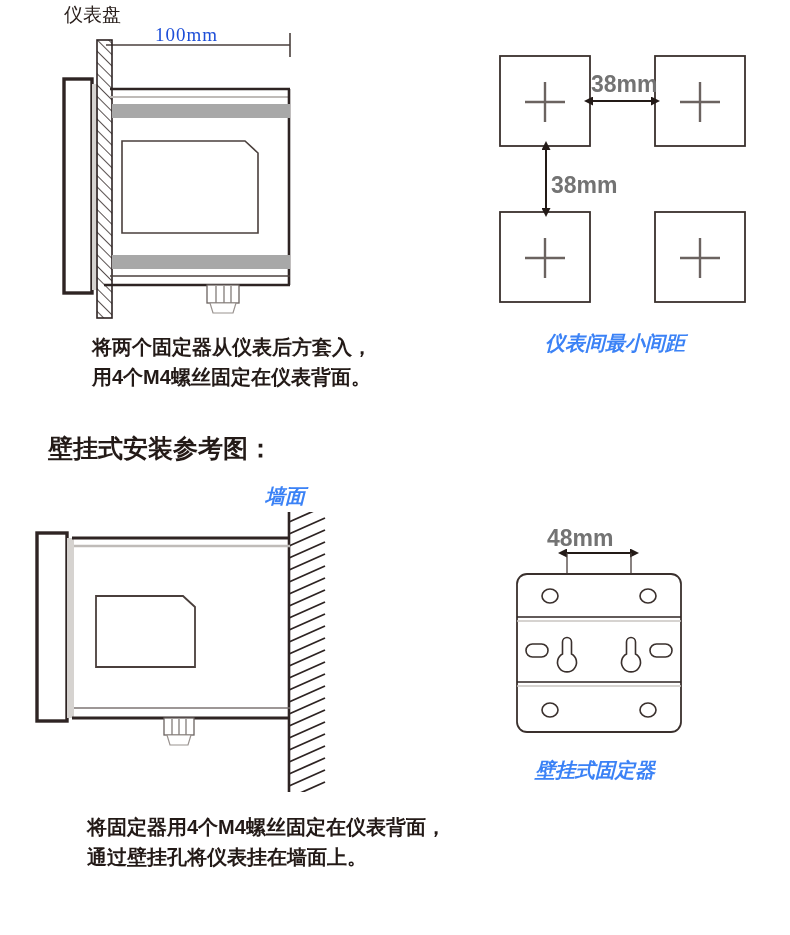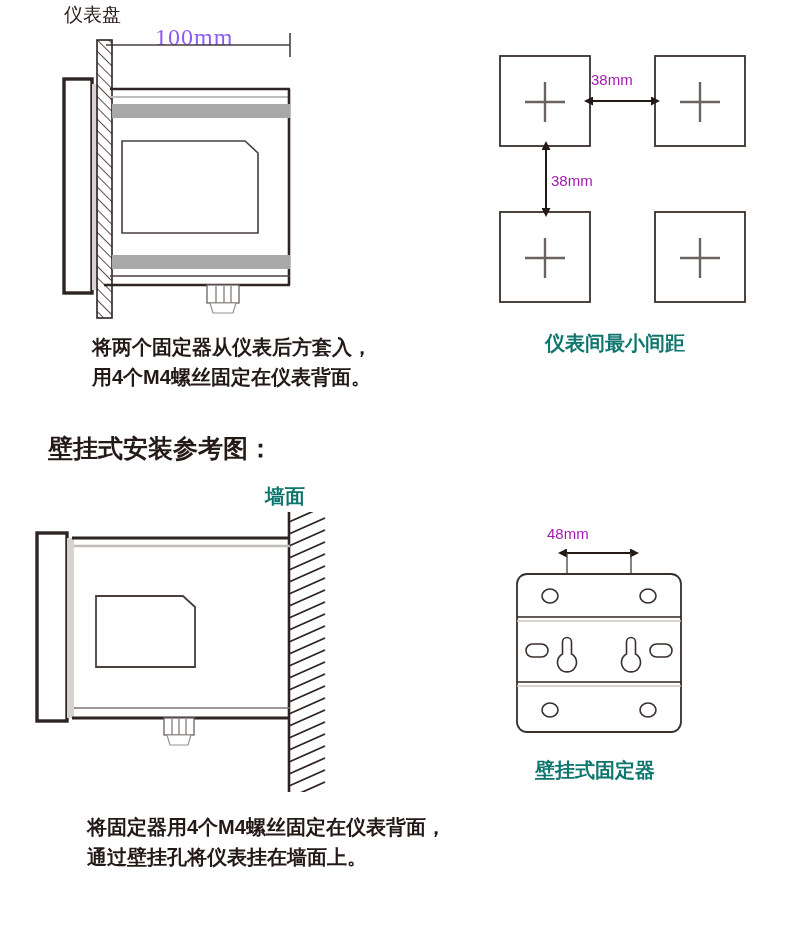--- a/index.html
+++ b/index.html
@@ -26,51 +26,52 @@
   .cap-serif {
     font-family: "Liberation Serif", serif;
     font-size: 19px;
     color: #2a201d;
     white-space: nowrap;
   }
   .cap-bold {
     font-family: "Liberation Sans", sans-serif;
     font-weight: bold;
     font-size: 20px;
-    color: #0f766e;
-    white-space: nowrap;
+    color: #3b82f6;
+    white-space: nowrap;
+    font-style: italic;
   }
   .body-text {
     font-family: "Liberation Sans", sans-serif;
     font-weight: bold;
     font-size: 20px;
     line-height: 30px;
     color: #231a17;
     white-space: nowrap;
     margin-left: 42px;
   }
   .section-head {
     font-family: "Liberation Sans", sans-serif;
     font-weight: bold;
     font-size: 25px;
     color: #231a17;
     white-space: nowrap;
   }
   .label-small {
     font-family: "Liberation Sans", sans-serif;
-    font-weight: normal;
-    font-size: 15px;
-    color: #a21caf;
+    font-weight: bold;
+    font-size: 23px;
+    color: #737373;
     white-space: nowrap;
   }
   .dim-serif {
     font-family: "Liberation Serif", serif;
-    font-size: 24px;
+    font-size: 19px;
     letter-spacing: 1px;
-    color: #8b5cf6;
+    color: #1d4ed8;
     white-space: nowrap;
   }
   svg { display: block; overflow: visible; }
 </style>
 </head>
 <body>
 
 <div class="page">
 
   <div class="abs" style="left:64px; top:2px;">

